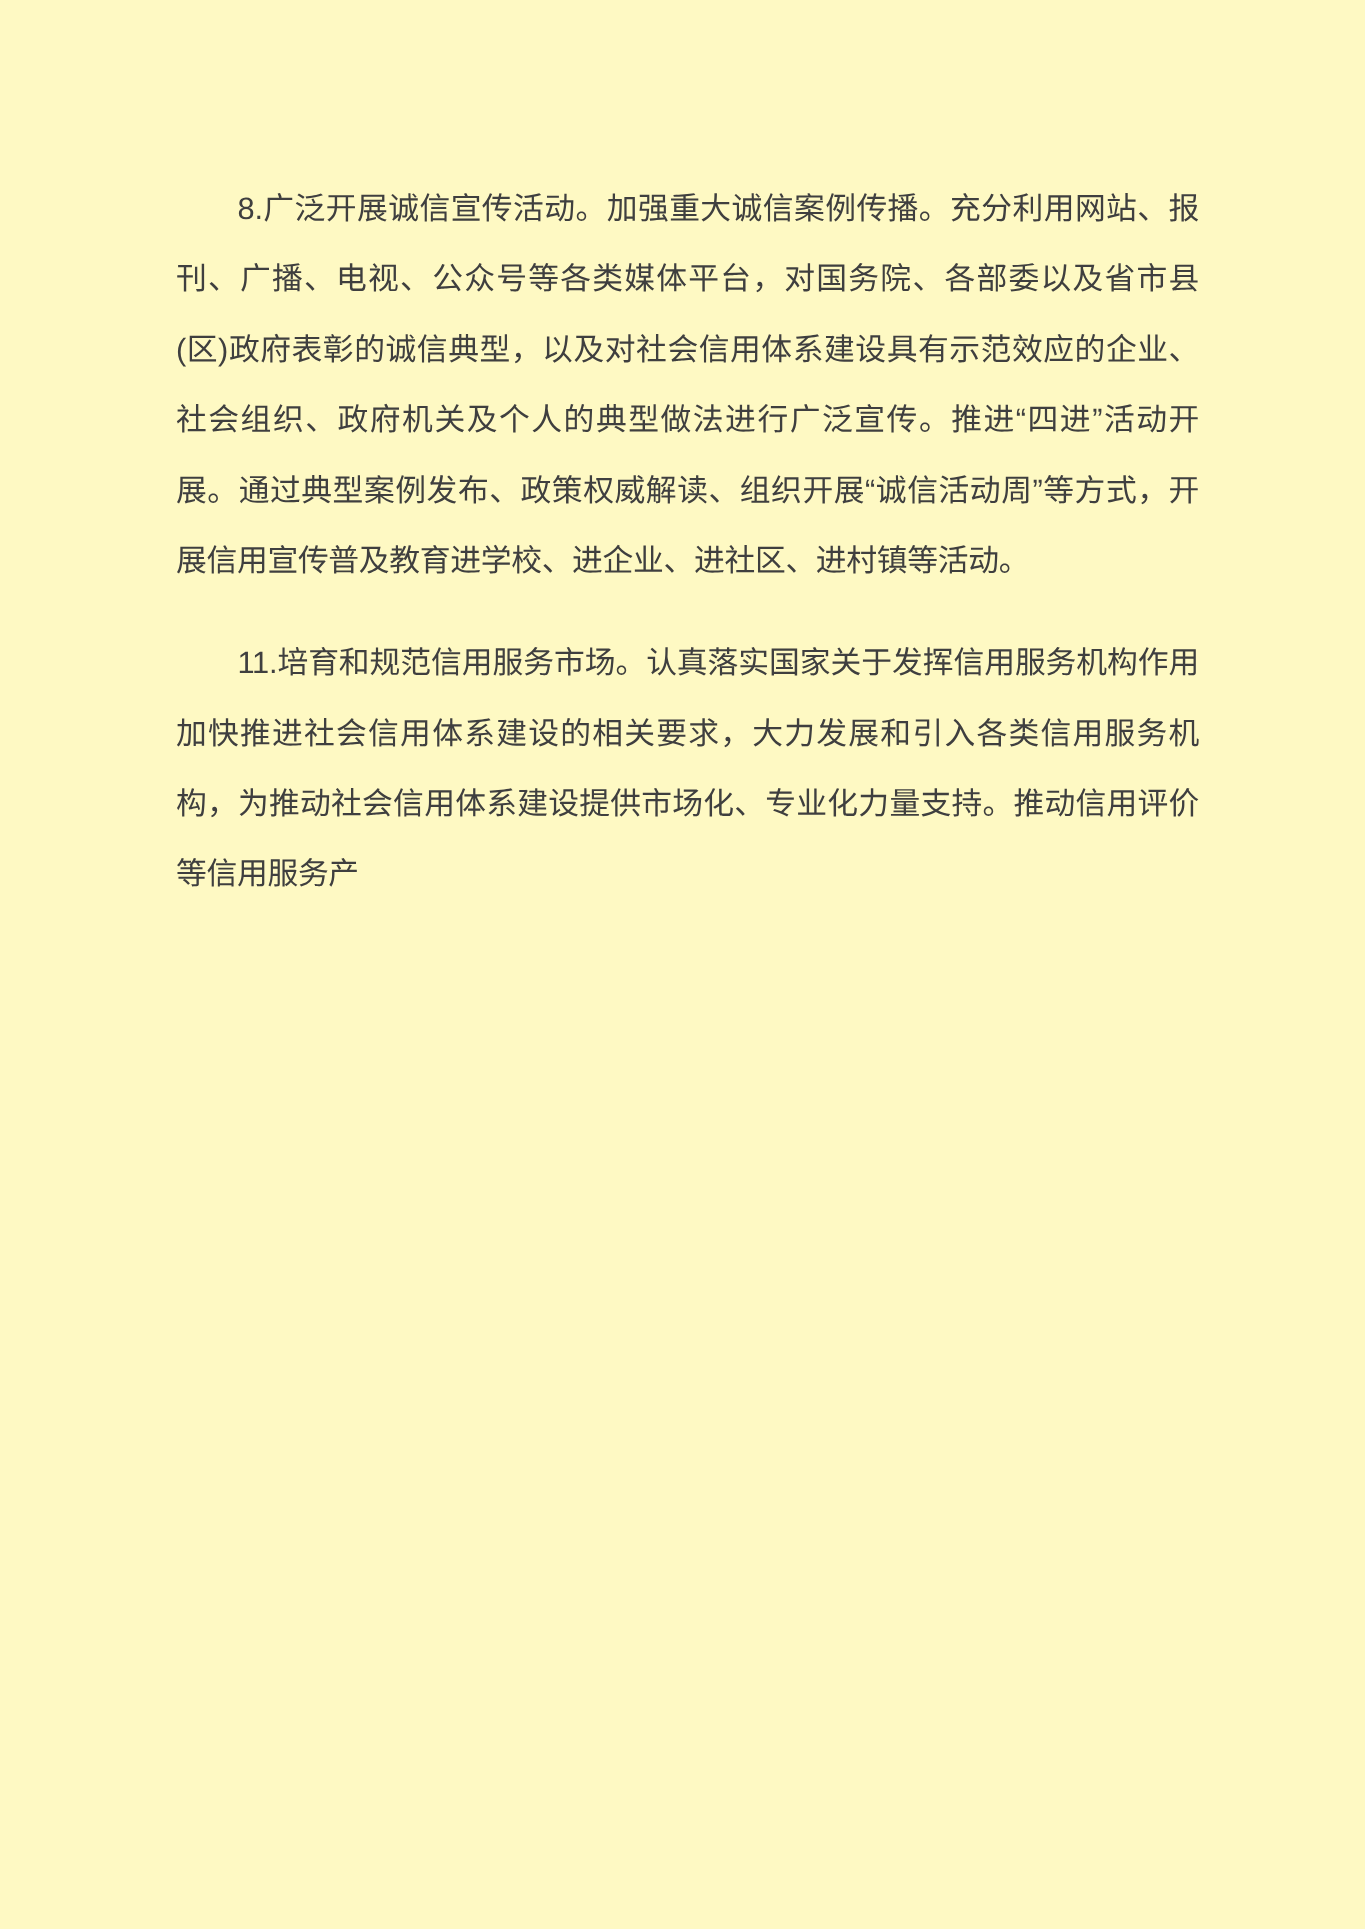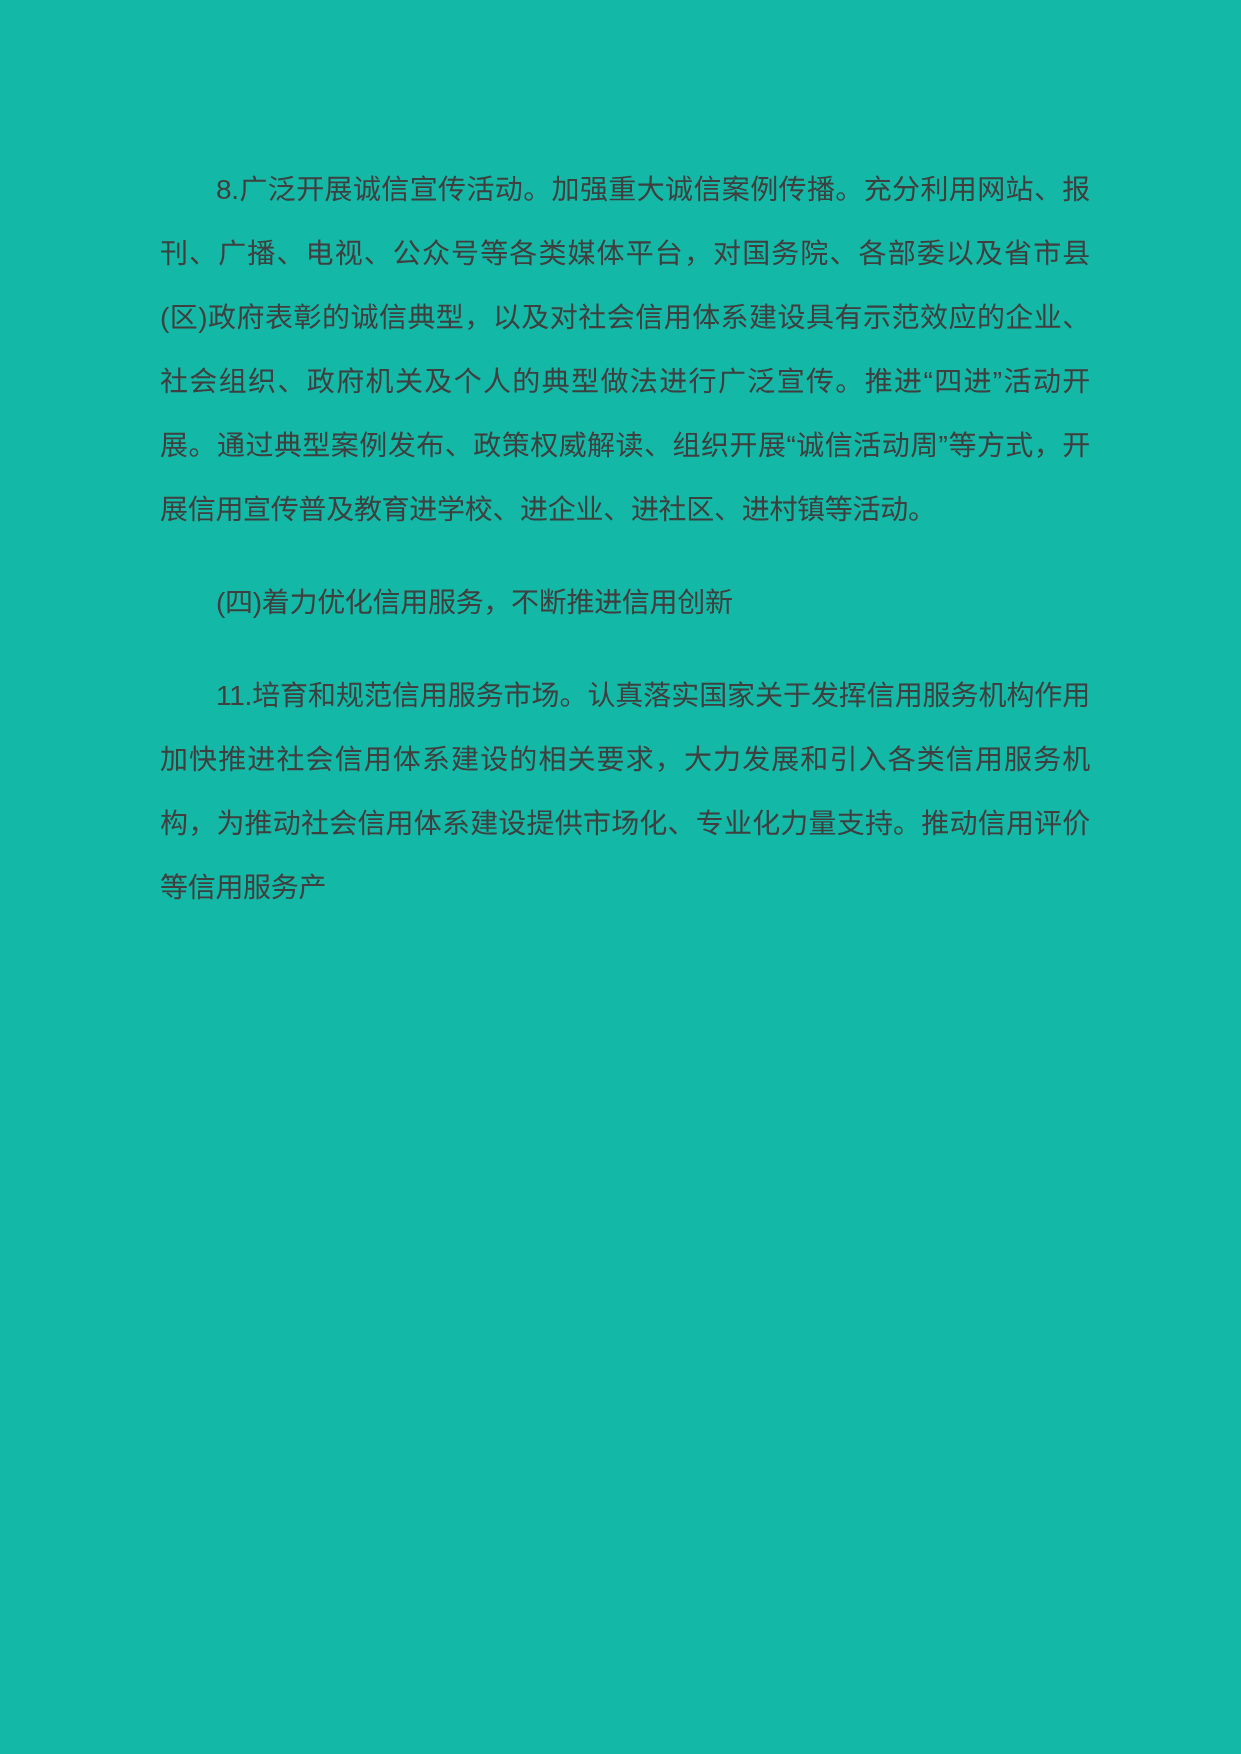--- a/index.html
+++ b/index.html
@@ -6,21 +6,21 @@
   html, body {
     margin: 0;
     padding: 0;
     background: #ffffff;
   }
   .page {
     position: relative;
     width: 1241px;
     height: 1754px;
     margin: 0 auto;
-    background: #14b8a6;
+    background: #fef9c3;
     box-sizing: border-box;
     padding: 158px 151px 0 160px;
     overflow: hidden;
     font-family: "Liberation Sans", "DejaVu Sans", sans-serif;
     font-size: 28px;
     line-height: 64px;
     color: #3f3f3f;
     letter-spacing: -0.3px;
   }
   .para {
@@ -36,16 +36,15 @@
   }
 </style>
 </head>
 <body>
 
 <div class="page">
   <p class="para">8.广泛开展诚信宣传活动。加强重大诚信案例传播。充分利用网站、报刊、广播、电视、公众号等各类媒体平台，对国务院、各部委以及省市县(区)政府表彰的诚信典型，以及对社会信用体系建设具有示范效应的企业、社会组织、政府机关及个人的典型做法进行广泛宣传。推进“四进”活动开展。通过典型案例发布、政策权威解读、组织开展“诚信活动周”等方式，开展信用宣传普及教育进学校、进企业、进社区、进村镇等活动。</p>
 
 
 
-  <p class="para heading">(四)着力优化信用服务，不断推进信用创新</p>
 
   <p class="para">11.培育和规范信用服务市场。认真落实国家关于发挥信用服务机构作用加快推进社会信用体系建设的相关要求，大力发展和引入各类信用服务机构，为推动社会信用体系建设提供市场化、专业化力量支持。推动信用评价等信用服务产</p>
 </div>
 
 </body></html>

